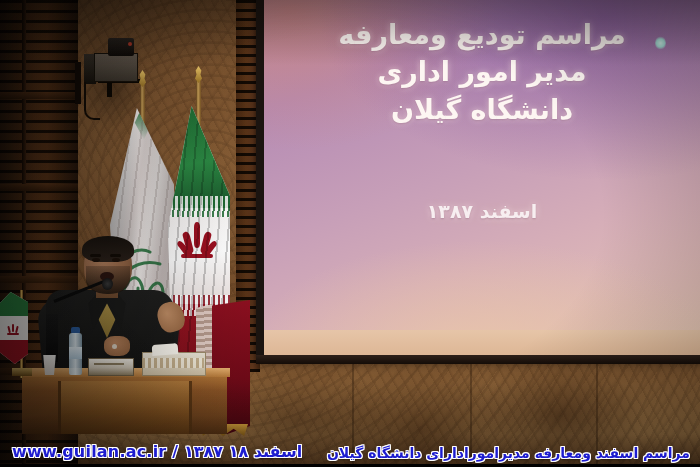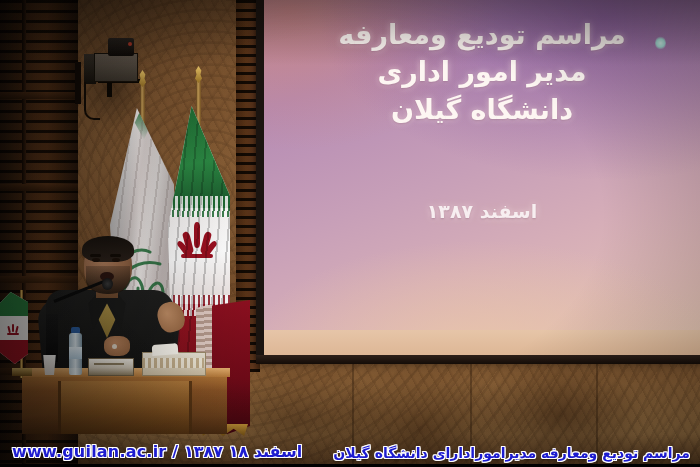--- a/index.html
+++ b/index.html
@@ -619,17 +619,17 @@
       </svg>
     </div>
   </div>
   <div class="deskflag-base"></div>
 
   <div class="dimleft"></div>
   <div class="vignette"></div>
 
   <div class="caption-layer">
     <div class="cap cap-left">www.guilan.ac.ir / ۱۳۸۷ اسفند ۱۸</div>
-    <div class="cap cap-right">مراسم تودیع ومعارفه مدیرامورادارای دانشگاه گیلان</div>
+    <div class="cap cap-right">مراسم اسفند ومعارفه مدیرامورادارای دانشگاه گیلان</div>
   </div>
   <div class="blackbar"></div>
 
 </div>
 
 </body></html>

